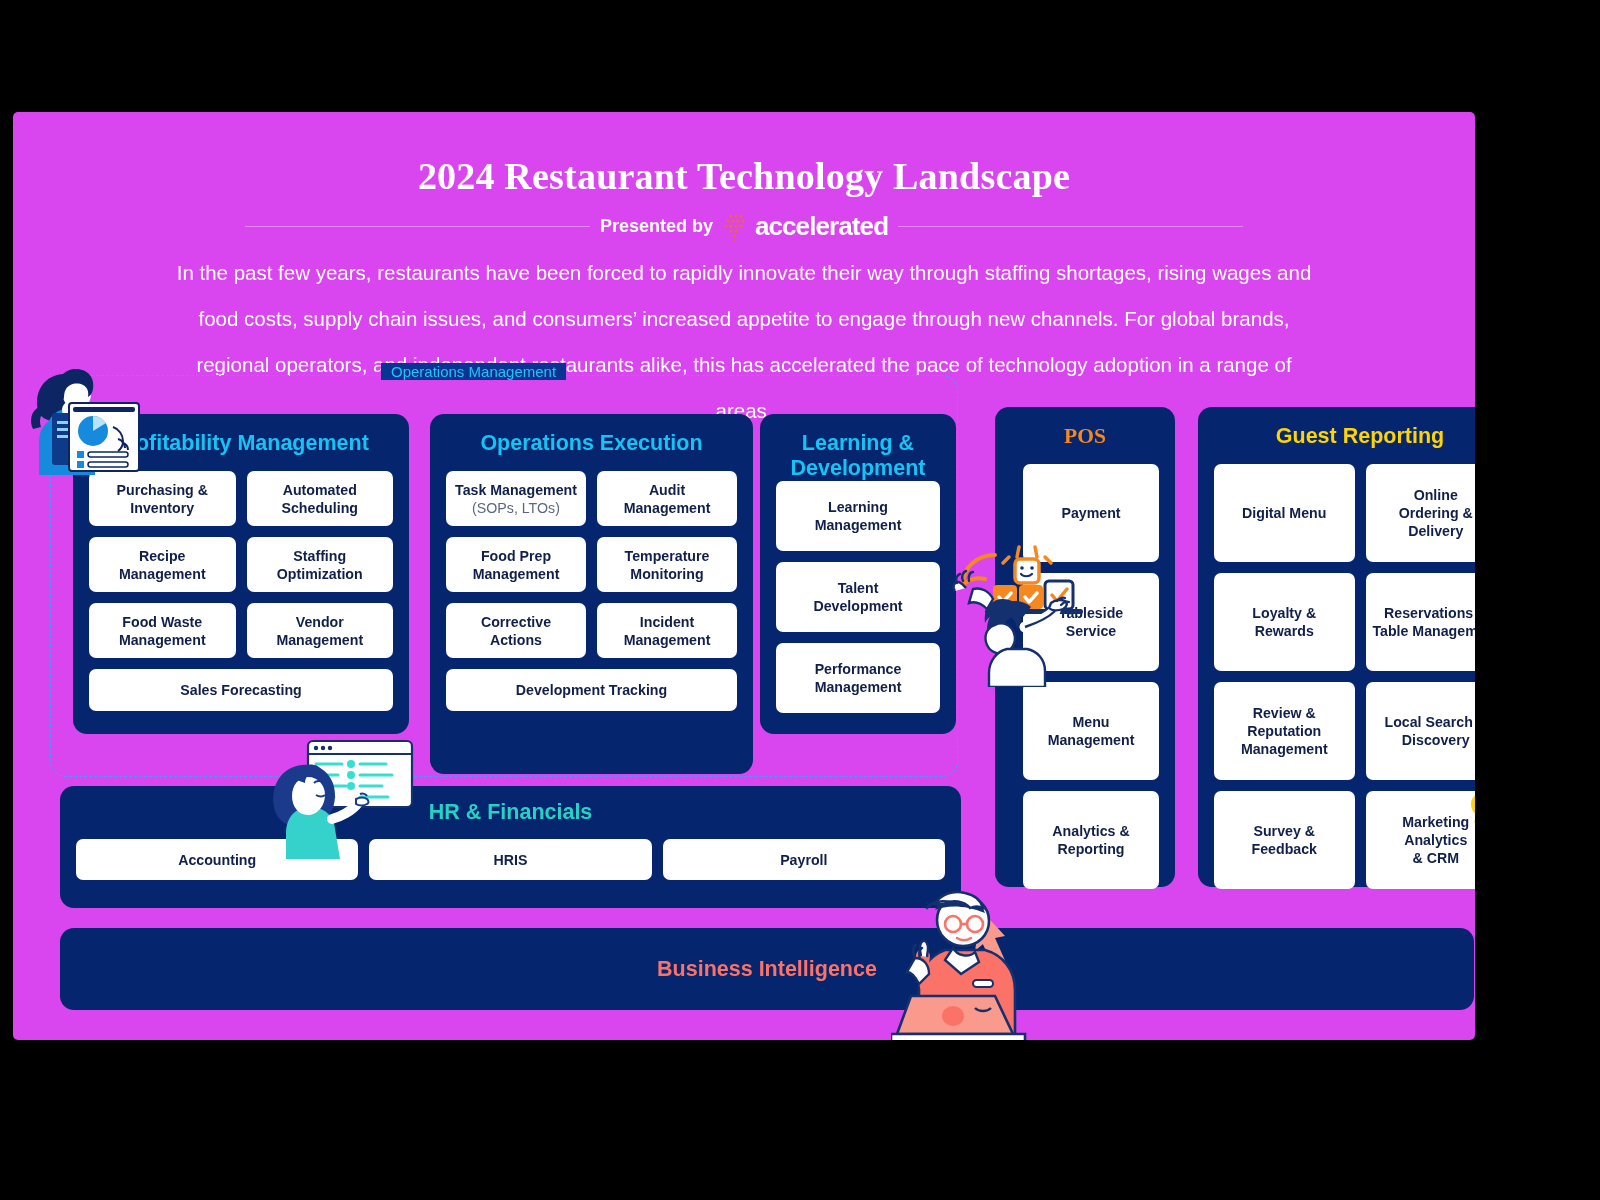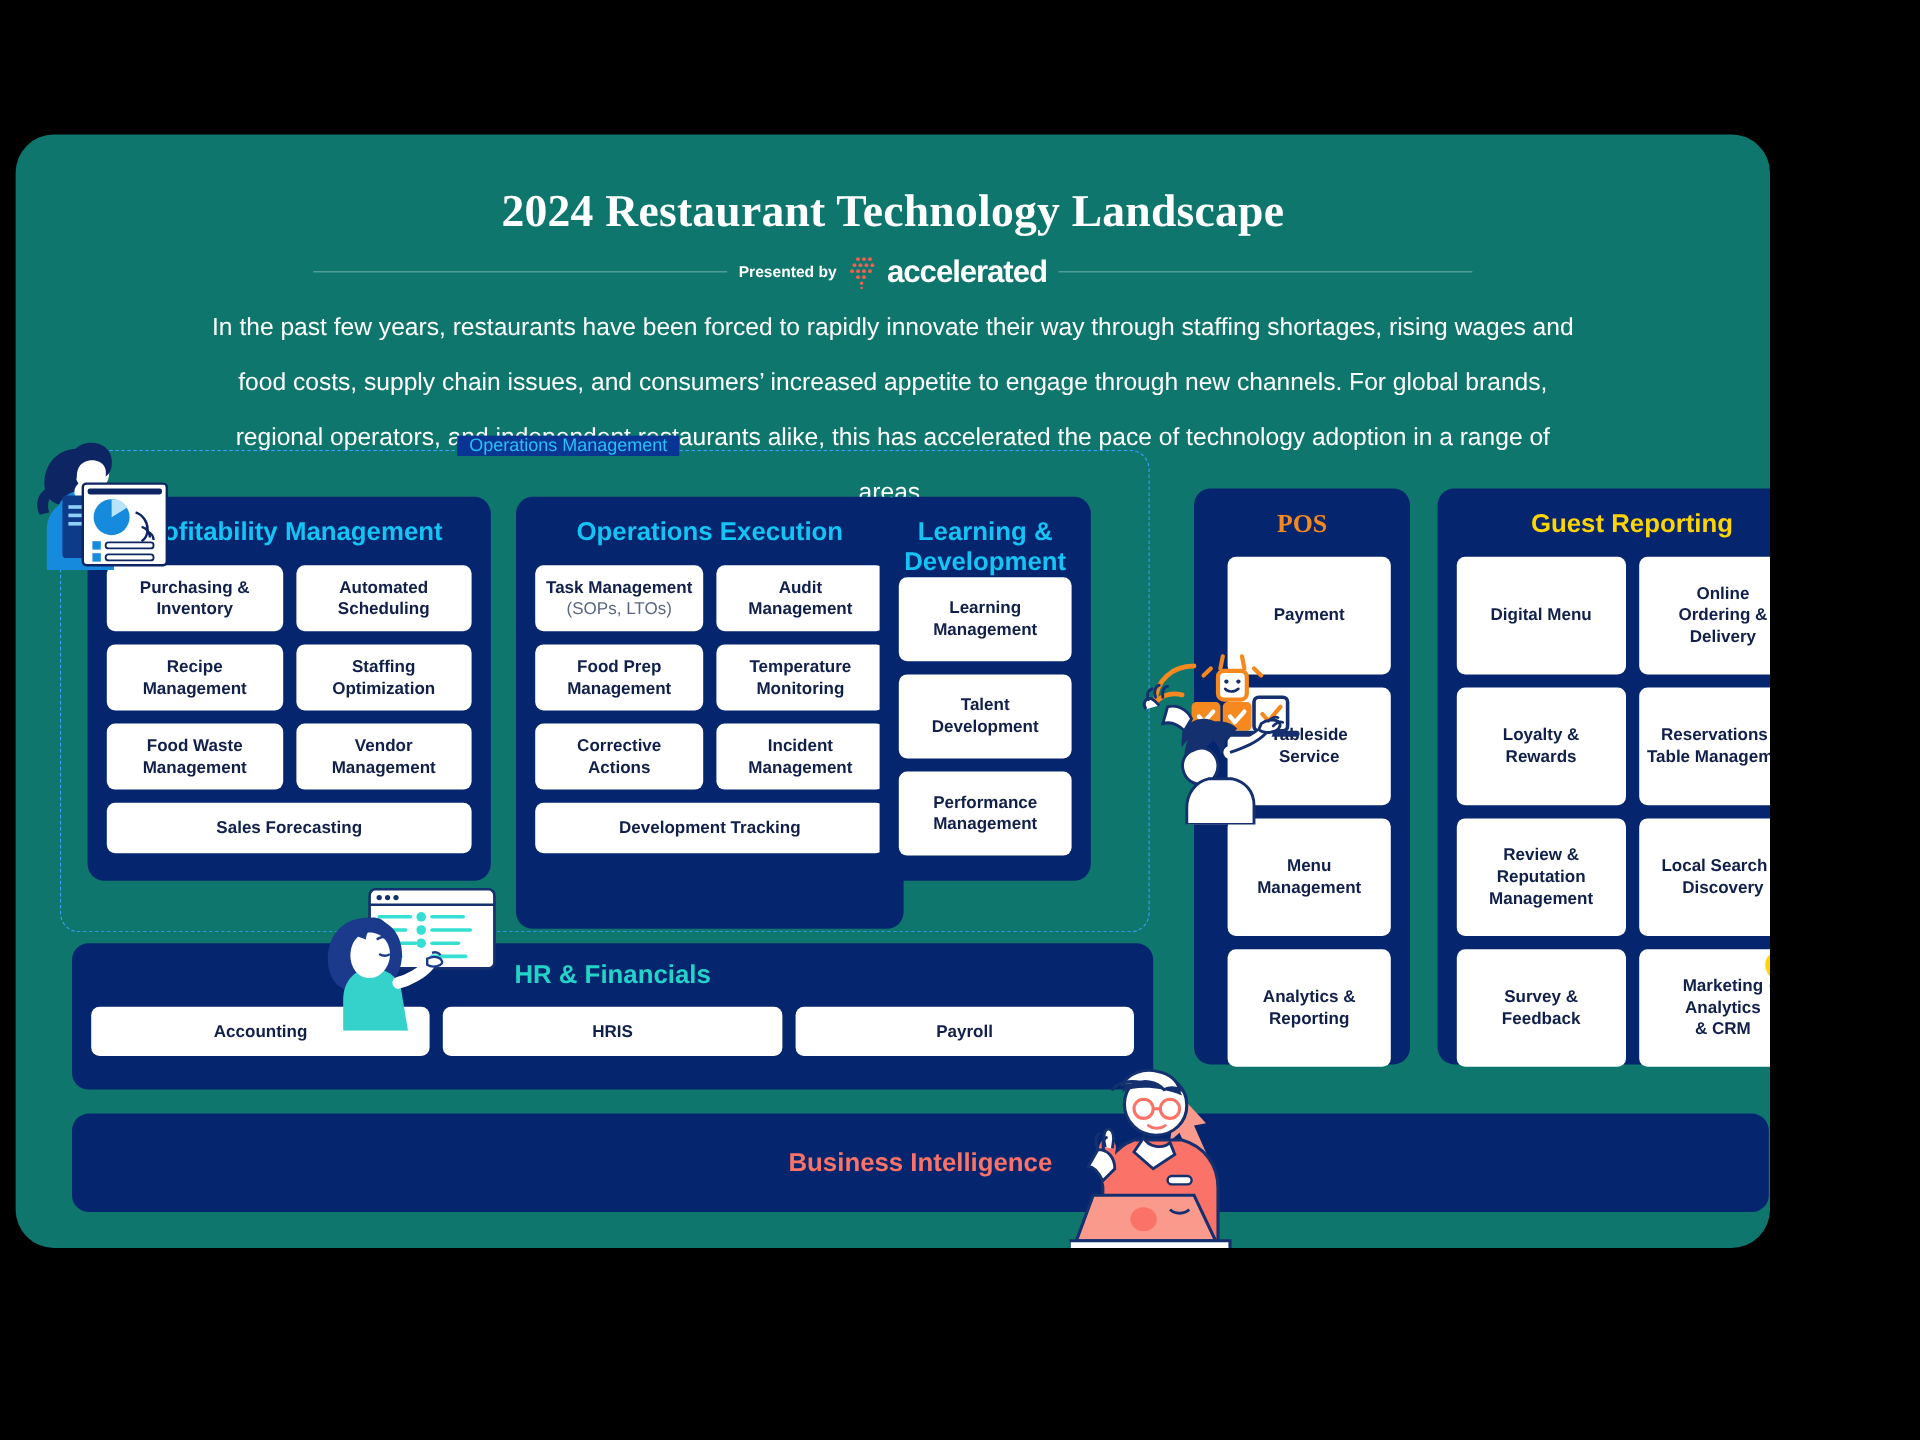--- a/index.html
+++ b/index.html
@@ -8,22 +8,22 @@
     background: #000000;
     font-family: "Liberation Sans", sans-serif;
     overflow: hidden;
   }
   #stage { position: relative; width: 1600px; height: 1200px; }
 
   .card {
     position: absolute;
     left: 13px; top: 112px;
     width: 1462px; height: 928px;
-    background: #0f766e;
-    border-radius: 32px;
+    background: #d946ef;
+    border-radius: 5px;
     overflow: hidden;
   }
 
   
   .title {
     position: absolute; left: 0; top: 42px; width: 100%;
     text-align: center;
     font-family: "Liberation Serif", serif;
     font-weight: bold;
     font-size: 38px;
@@ -31,21 +31,21 @@
     letter-spacing: 0.2px;
   }
   .presented-row {
     position: absolute; left: 0; top: 99px; width: 100%;
     display: flex; align-items: center; justify-content: center; gap: 10px;
   }
   .presented-row .rule {
     height: 1px; background: rgba(255,255,255,0.35); flex: 0 0 345px;
   }
   .presented-by {
-    color: #ffffff; font-size: 13px; font-weight: bold; white-space: nowrap;
+    color: #ffffff; font-size: 18px; font-weight: bold; white-space: nowrap;
   }
   .logo-wrap { display: flex; align-items: center; gap: 6px; }
   .logo-dots { width: 26px; height: 28px; display:block; }
   .logo-word {
     color: #ffffff; font-size: 26px; font-weight: bold; letter-spacing: -0.9px;
   }
 
   .intro {
     position: absolute; left: 160px; top: 138px; width: 1142px;
     text-align: center; color: #ffffff;
@@ -105,21 +105,21 @@
   #panel-profit .chip { height: 55px; }
   #panel-profit .chip.wide { height: 42px; }
 
   
   #panel-ops { left: 417px; top: 302px; width: 323px; height: 360px; }
   #panel-ops .chips { top: 57px; }
   #panel-ops .chip { height: 55px; }
   #panel-ops .chip.wide { height: 42px; }
 
   
-  #panel-learn { left: 720px; top: 302px; width: 176px; height: 320px; }
+  #panel-learn { left: 747px; top: 302px; width: 196px; height: 320px; }
   #panel-learn .chips { top: 67px; }
   #panel-learn .chip { height: 70px; }
 
   
   #panel-pos { left: 982px; top: 295px; width: 180px; height: 480px; }
   #panel-pos .chips { top: 57px; }
   #panel-pos .chip { height: 98px; margin-left: 12px; }
 
   
   #panel-guest { left: 1185px; top: 295px; width: 324px; height: 480px; }

